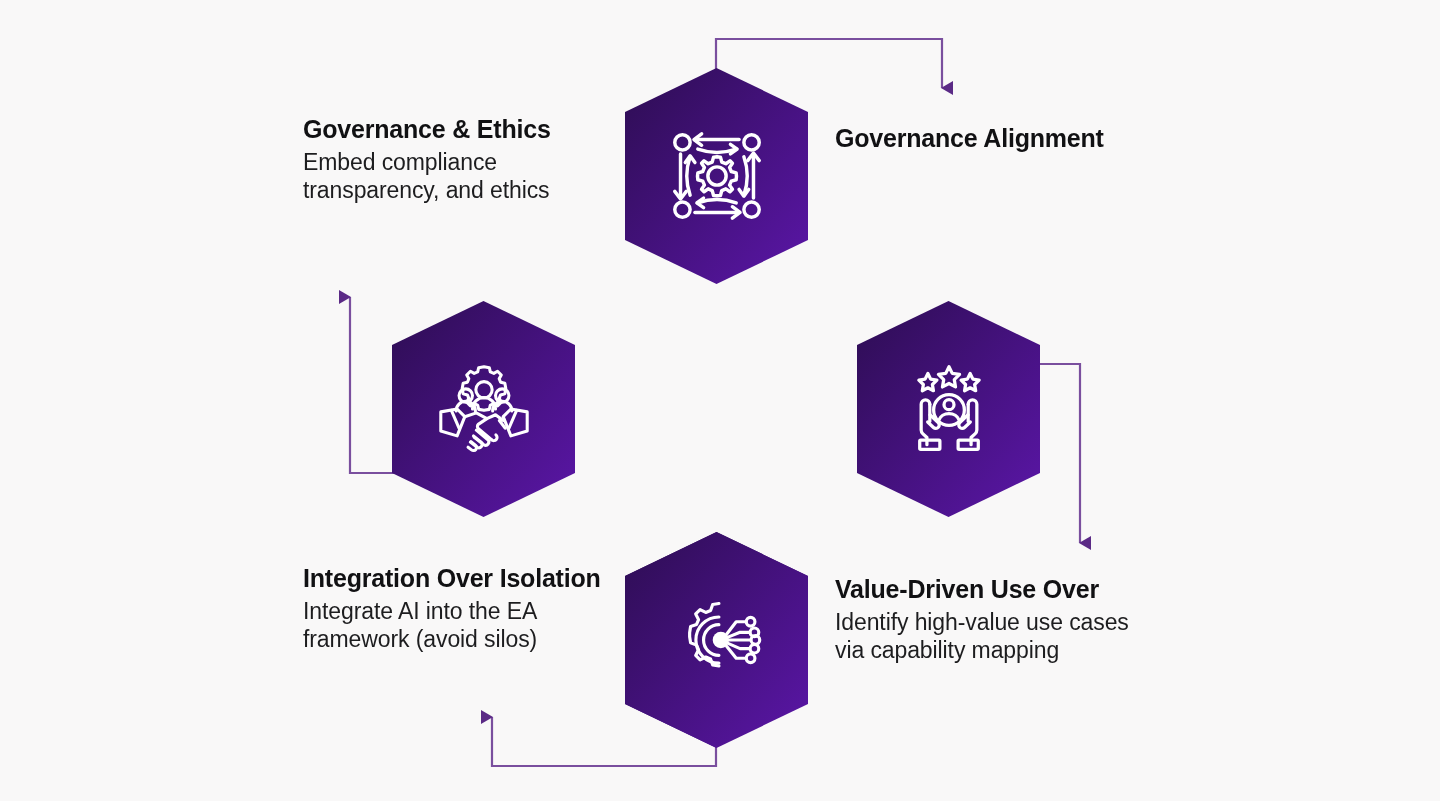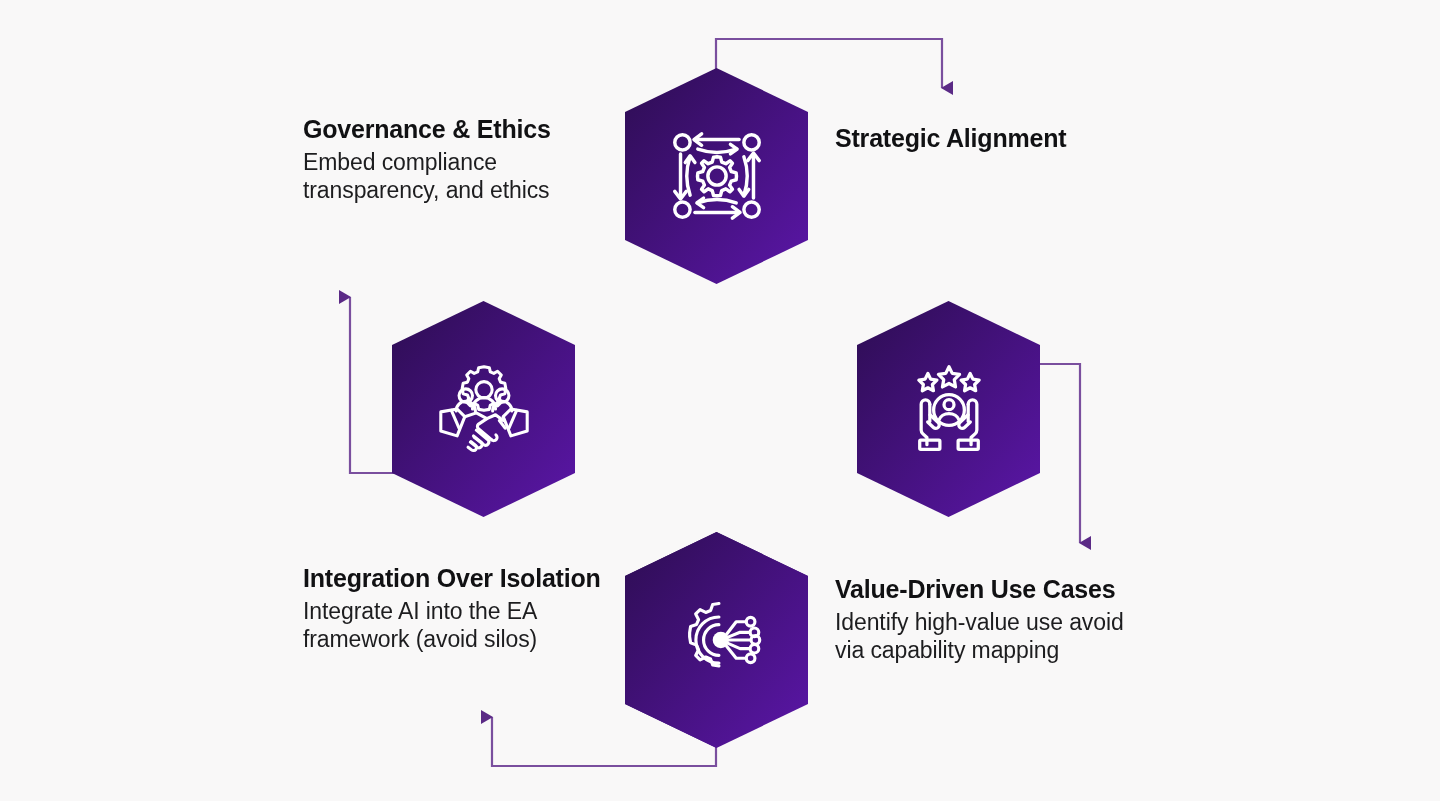--- a/index.html
+++ b/index.html
@@ -239,26 +239,26 @@
         <path d="M42,72 l12,10 a3.4,3.4 0 0 1 -4.2,5.3 l-10,-7.8"></path>
         <path d="M39,78 l8,6.6 a3.4,3.4 0 0 1 -4.2,5.3 l-7,-5.4"></path>
         <path d="M36.5,84 l4.5,3.6 a3.2,3.2 0 0 1 -4,5 l-3.6,-2.8"></path>
         <path d="M58,82.1 a3.4,3.4 0 0 0 4.4,-5.2"></path>
         <path d="M66,62 L72,70"></path>
       </svg>
     </div>
   </div>
 
   <div class="txt" id="text-strategic-alignment">
-    <p class="title">Strategic Alignment</p>
+    <p class="title">Governance Alignment</p>
   </div>
 
   <div class="txt" id="text-value-driven-use-cases">
-    <p class="title">Value-Driven Use Cases</p>
-    <p class="desc">Identify high-value use avoid via capability mapping</p>
+    <p class="title">Value-Driven Use Over</p>
+    <p class="desc">Identify high-value use cases via capability mapping</p>
   </div>
 
   <div class="txt" id="text-governance-ethics">
     <p class="title">Governance &amp; Ethics</p>
     <p class="desc">Embed compliance transparency, and ethics</p>
   </div>
 
   <div class="txt" id="text-integration-over-isolation">
     <p class="title">Integration Over Isolation</p>
     <p class="desc">Integrate AI into the EA framework (avoid silos)</p>

